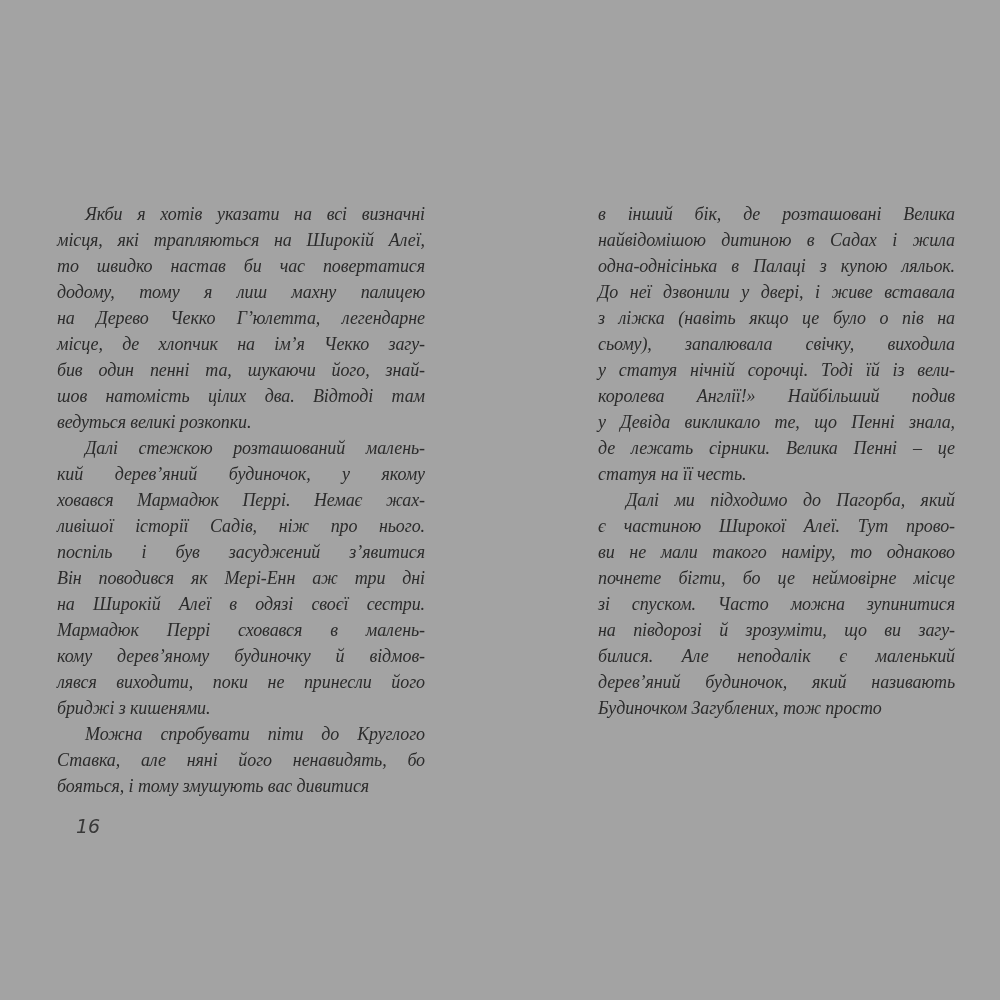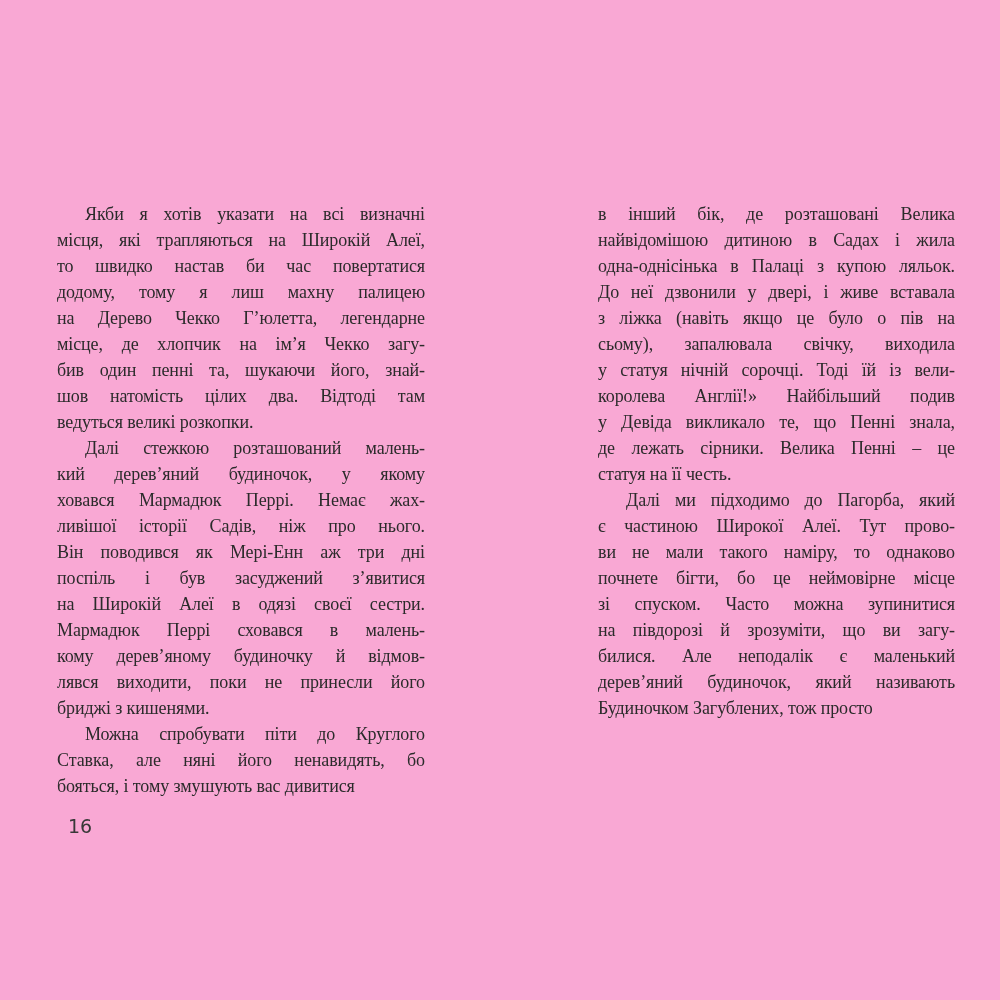--- a/index.html
+++ b/index.html
@@ -10,21 +10,22 @@
     width: 1000px;
     height: 1000px;
     background: #ffffff;
     position: relative;
     font-family: "Liberation Serif", serif;
     overflow: hidden;
   }
   .spread {
     position: absolute;
     inset: 0;
-    background: #f9a8d4;
+    background: #a3a3a3;
+    font-style: italic;
   }
   .page {
     position: absolute;
     top: 0;
     height: 1000px;
   }
   .page.left  { left: 0;   width: 500px; }
   .page.right { left: 500px; width: 500px; }
 
   .text-block {
@@ -50,21 +51,21 @@
   .line.last   { text-align-last: left; }
 
   .folio {
     position: absolute;
     top: 814px;
     font-family: "DejaVu Sans", sans-serif;
     font-size: 19px;
     line-height: 24px;
     color: #383838;
   }
-  .folio.folio-left  { left: 68px; }
+  .folio.folio-left  { left: 76px; }
 </style>
 </head>
 <body>
 
 <div class="spread">
 
   <div class="page left">
     <div class="text-block left-col">
         <div class="paragraph">
           <div class="line indent">Якби я хотів указати на всі визначні</div>
@@ -75,22 +76,22 @@
           <div class="line">місце, де хлопчик на ім’я Чекко загу-</div>
           <div class="line">бив один пенні та, шукаючи його, знай-</div>
           <div class="line">шов натомість цілих два. Відтоді там</div>
           <div class="line last">ведуться великі розкопки.</div>
         </div>
         <div class="paragraph">
           <div class="line indent">Далі стежкою розташований малень-</div>
           <div class="line">кий дерев’яний будиночок, у якому</div>
           <div class="line">ховався Мармадюк Перрі. Немає жах-</div>
           <div class="line">ливішої історії Садів, ніж про нього.</div>
+          <div class="line">поспіль і був засуджений з’явитися</div>
           <div class="line">Він поводився як Мері-Енн аж три дні</div>
-          <div class="line">поспіль і був засуджений з’явитися</div>
           <div class="line">на Широкій Алеї в одязі своєї сестри.</div>
           <div class="line">Мармадюк Перрі сховався в малень-</div>
           <div class="line">кому дерев’яному будиночку й відмов-</div>
           <div class="line">лявся виходити, поки не принесли його</div>
           <div class="line last">бриджі з кишенями.</div>
         </div>
         <div class="paragraph">
           <div class="line indent">Можна спробувати піти до Круглого</div>
           <div class="line">Ставка, але няні його ненавидять, бо</div>
           <div class="line last">бояться, і тому змушують вас дивитися</div>

